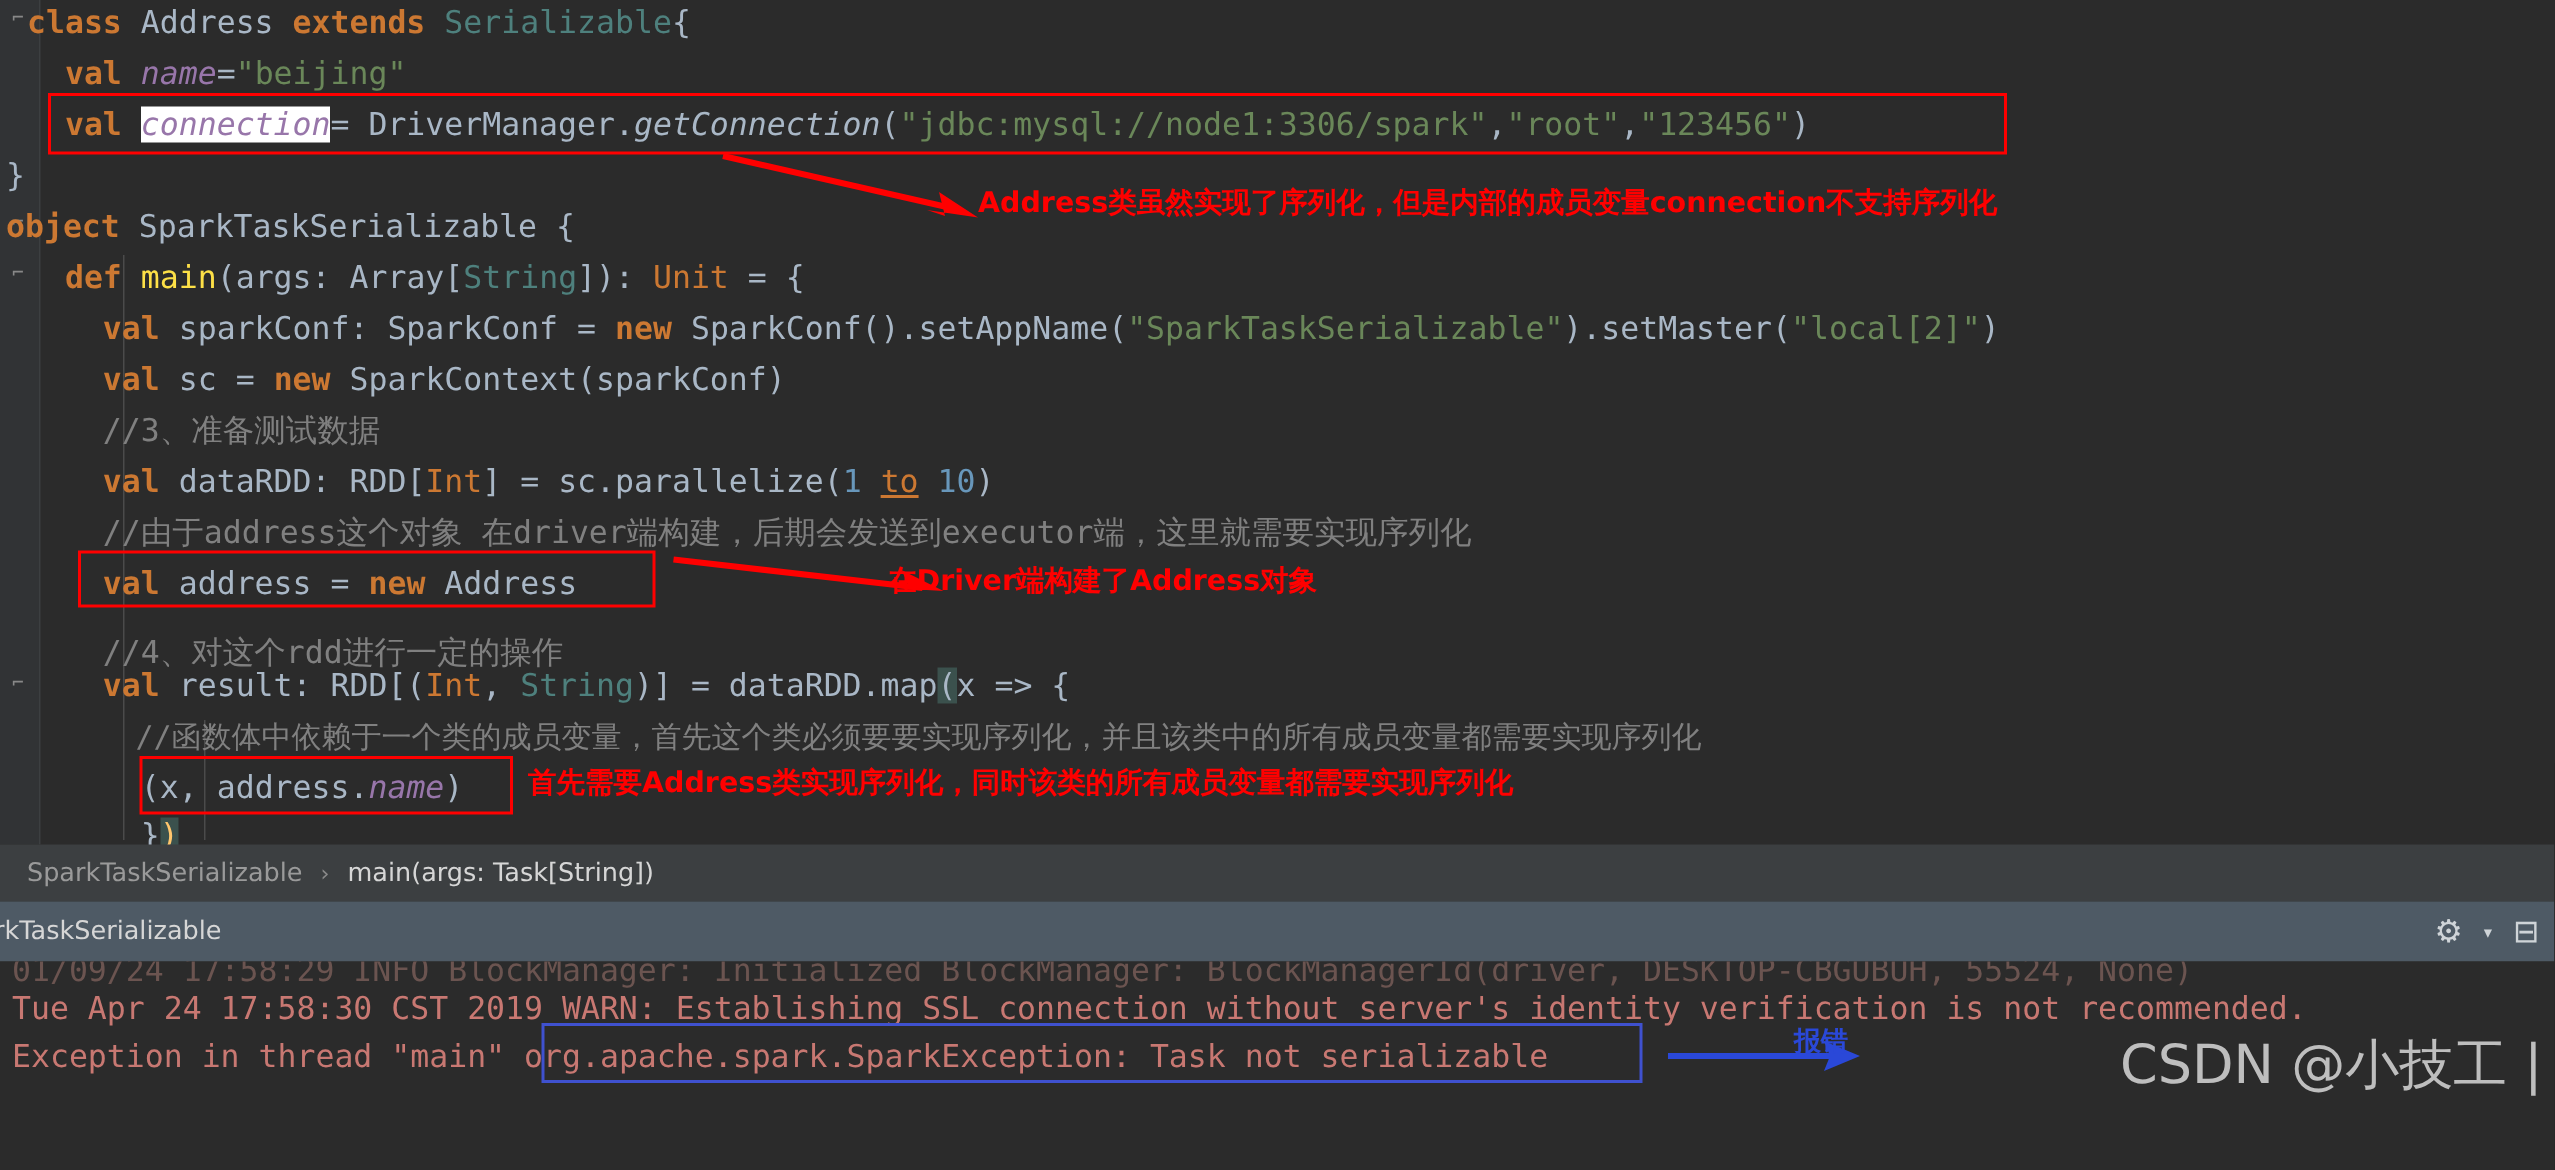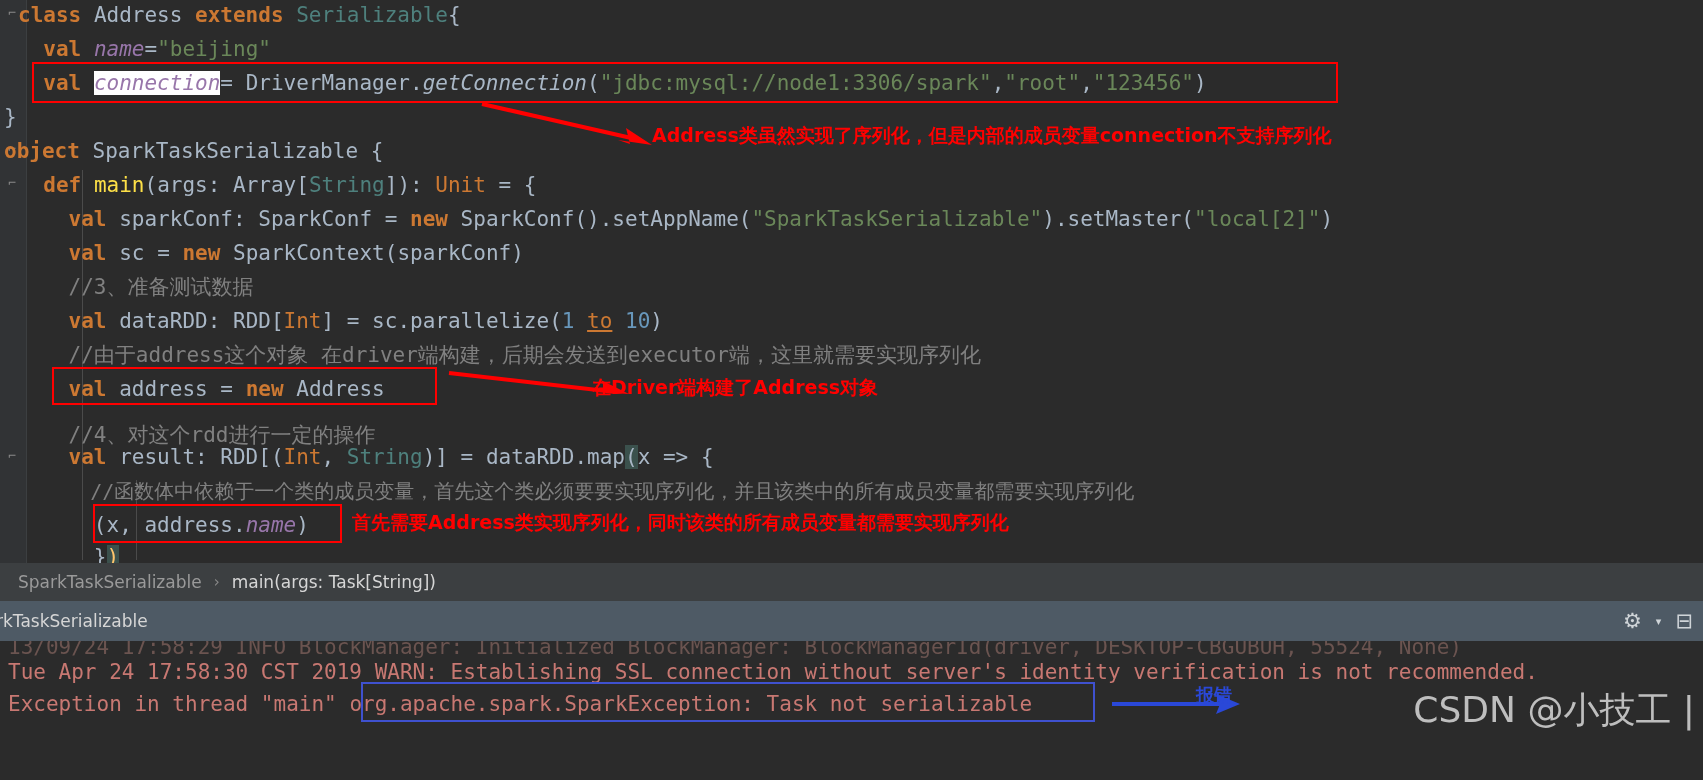--- a/index.html
+++ b/index.html
@@ -252,21 +252,21 @@
   <div class="runtab">
     <span class="runtab-label">rkTaskSerializable</span>
     <span class="runtab-icons">
       <span class="gear-icon">⚙</span>
       <span class="tiny-caret">▾</span>
       <span class="gear-icon">⊟</span>
     </span>
   </div>
 
   <div class="console">
-    <div class="con-line faded" style="top:-10px;">13/09/24 17:58:29 INFO BlockManager: Initialized BlockManager: BlockManagerId(driver, DESKTOP-CBGUBUH, 55524, None)</div>
+    <div class="con-line faded" style="top:-10px;">01/09/24 17:58:29 INFO BlockManager: Initialized BlockManager: BlockManagerId(driver, DESKTOP-CBGUBUH, 55524, None)</div>
     <div class="con-line" style="top:15px;">Tue Apr 24 17:58:30 CST 2019 WARN: Establishing SSL connection without server's identity verification is not recommended.</div>
     <div class="con-line" style="top:47px;"><span>Exception in thread "main" </span><span>org.apache.spark.SparkException: Task not serializable</span></div>
 
     <div class="blue-box" style="left:361px; top:41px; width:734px; height:40px;"></div>
 
     <svg class="arrow-svg" style="left:1110px; top:48px; width:140px; height:30px;" viewBox="0 0 140 30">
       <line x1="2" y1="15" x2="112" y2="15" stroke="#2a48d8" stroke-width="4"></line>
       <polygon points="130,15 106,5 110,15 106,25" fill="#2a48d8"></polygon>
     </svg>
     <div class="anno-text-blue" style="left:1196px; top:43px; font-size:18px;">报错</div>

